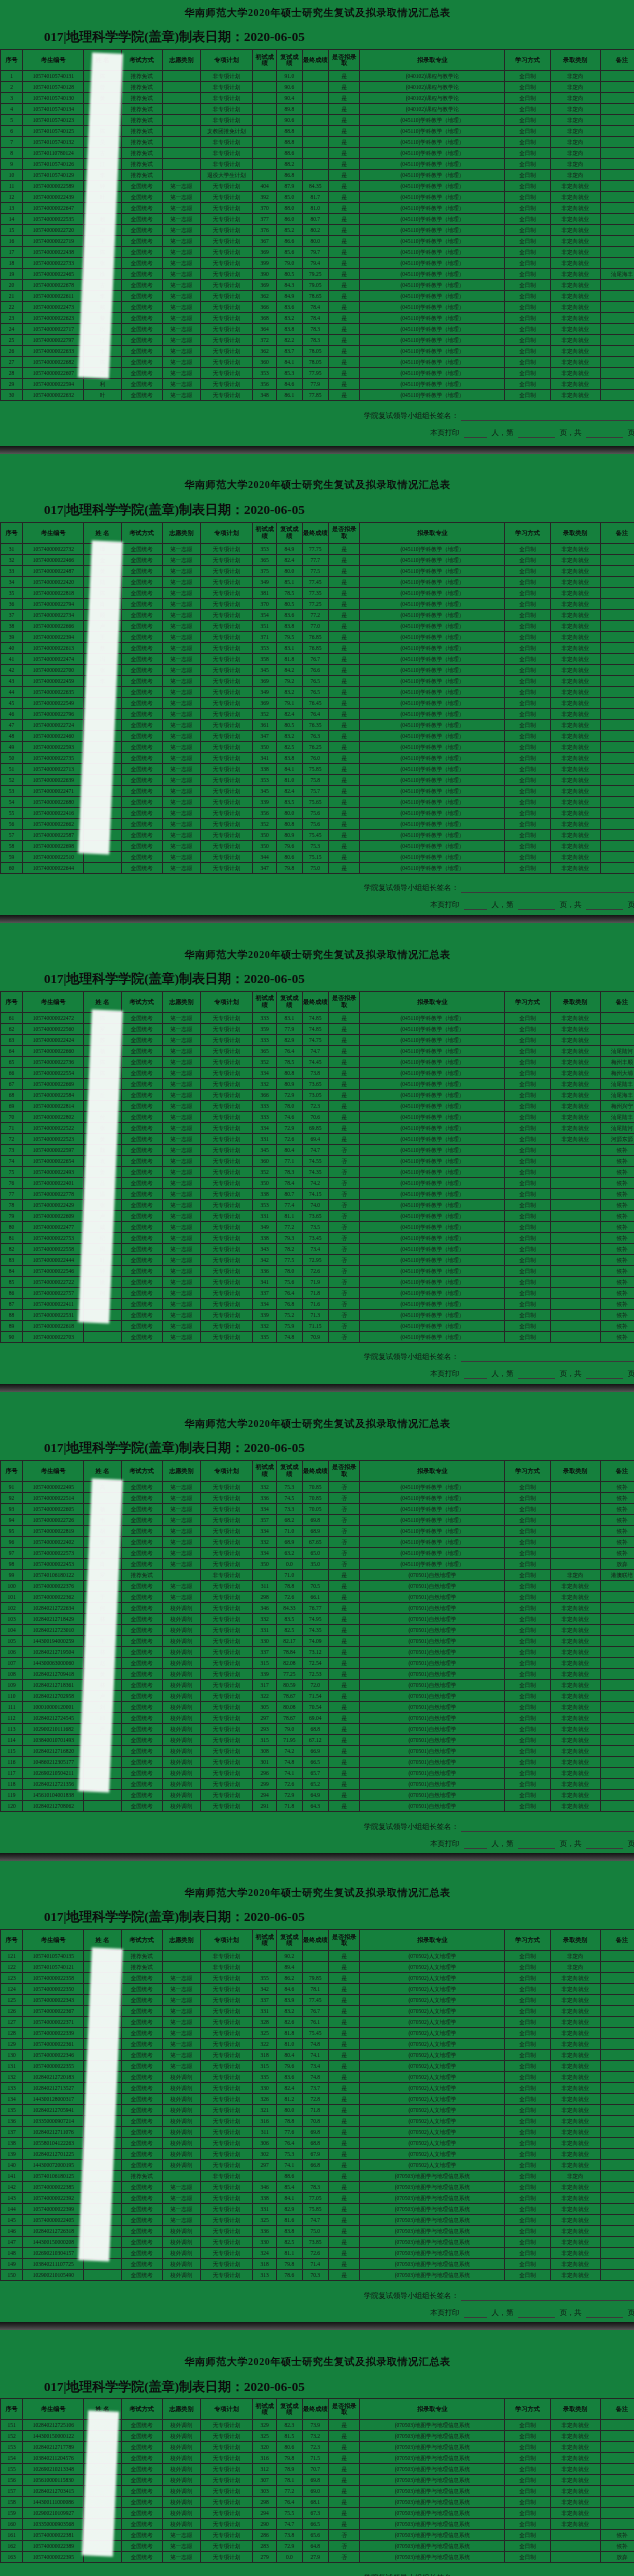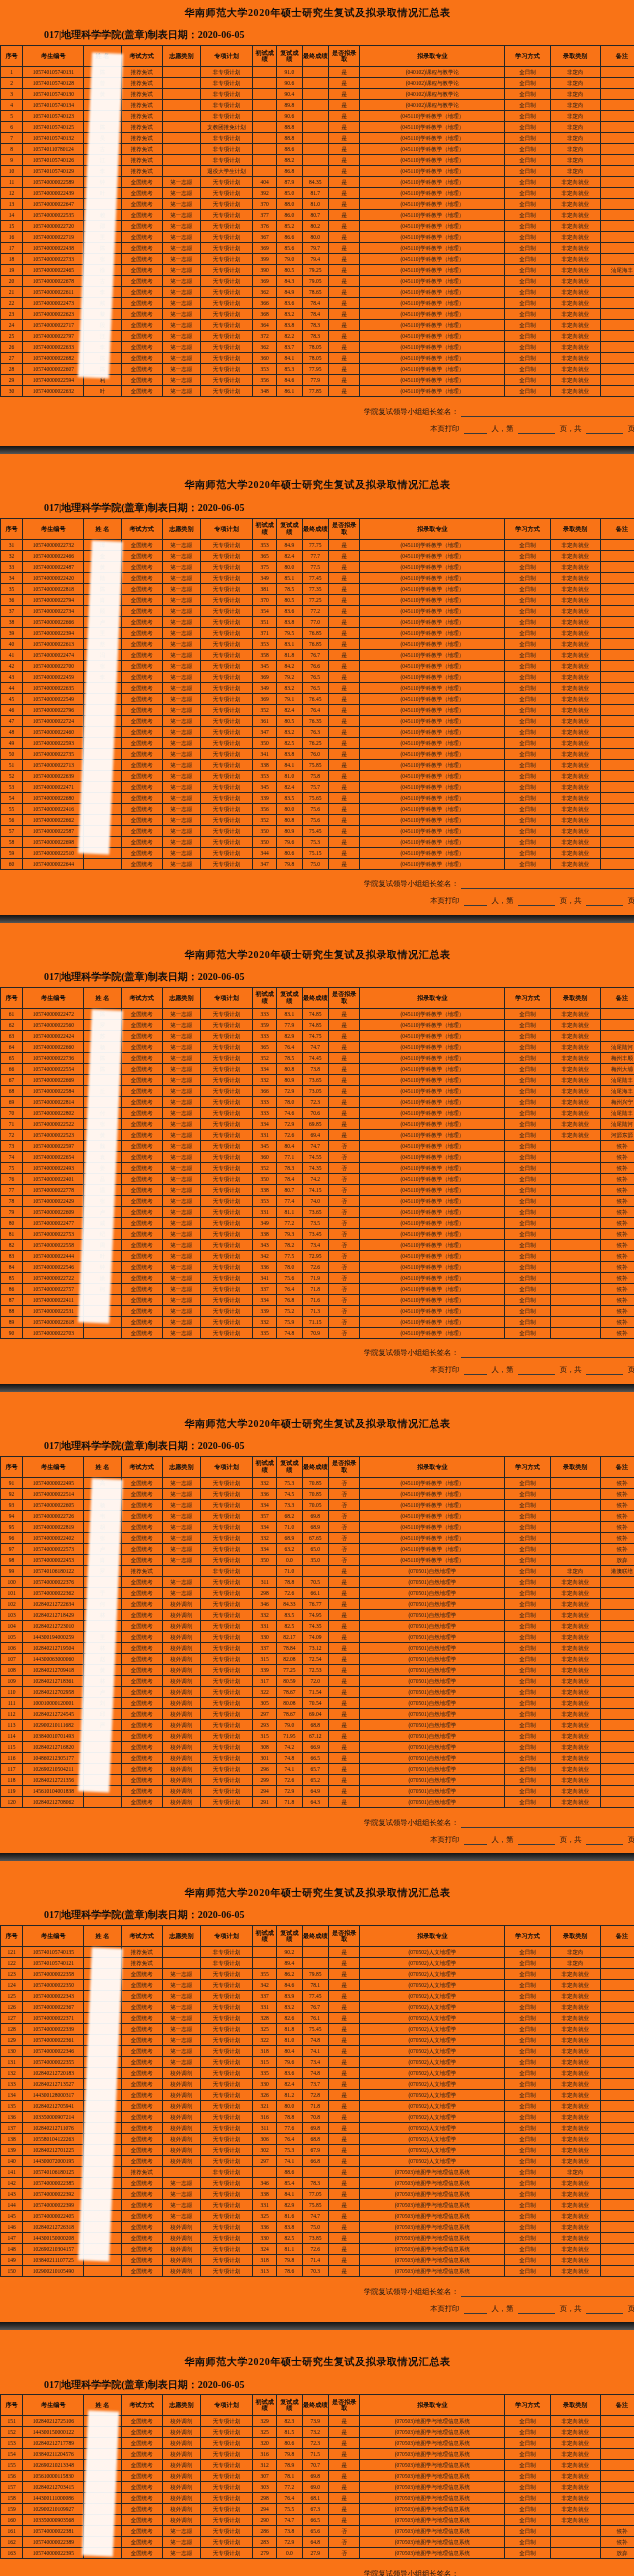--- a/index.html
+++ b/index.html
@@ -7,42 +7,42 @@
     width:635px;
     background:#3b3b3b;
     font-family:"Liberation Serif","DejaVu Serif",serif;
     color:#151515;
   }
   #pages{width:635px}
   .page{
     position:relative;
     width:635px;
     height:461px;
-    background:#f97316;
+    background:#15803d;
     overflow:hidden;
     box-sizing:border-box;
     padding-top:24.4px;
   }
   .page.first{height:446px;padding-top:5.8px}
   .page.last{height:247px}
   .gap{
     height:8.1px;
     background:linear-gradient(180deg,#141414 0%,#2e2e2e 45%,#555 100%);
   }
   .title{
     margin:0;
     text-align:center;
     font-size:10px;
     font-weight:bold;
     letter-spacing:0.6px;
     color:#0d0d0d;
   }
   .subtitle{
     margin:8.7px 0 2.9px 44px;
-    font-size:10px;
+    font-size:13px;
     font-weight:bold;
     color:#0d0d0d;
   }
   table.roster{
     margin:0 auto;
     width:623px;
     border-collapse:collapse;
     table-layout:fixed;
     font-size:5.5px;
   }

